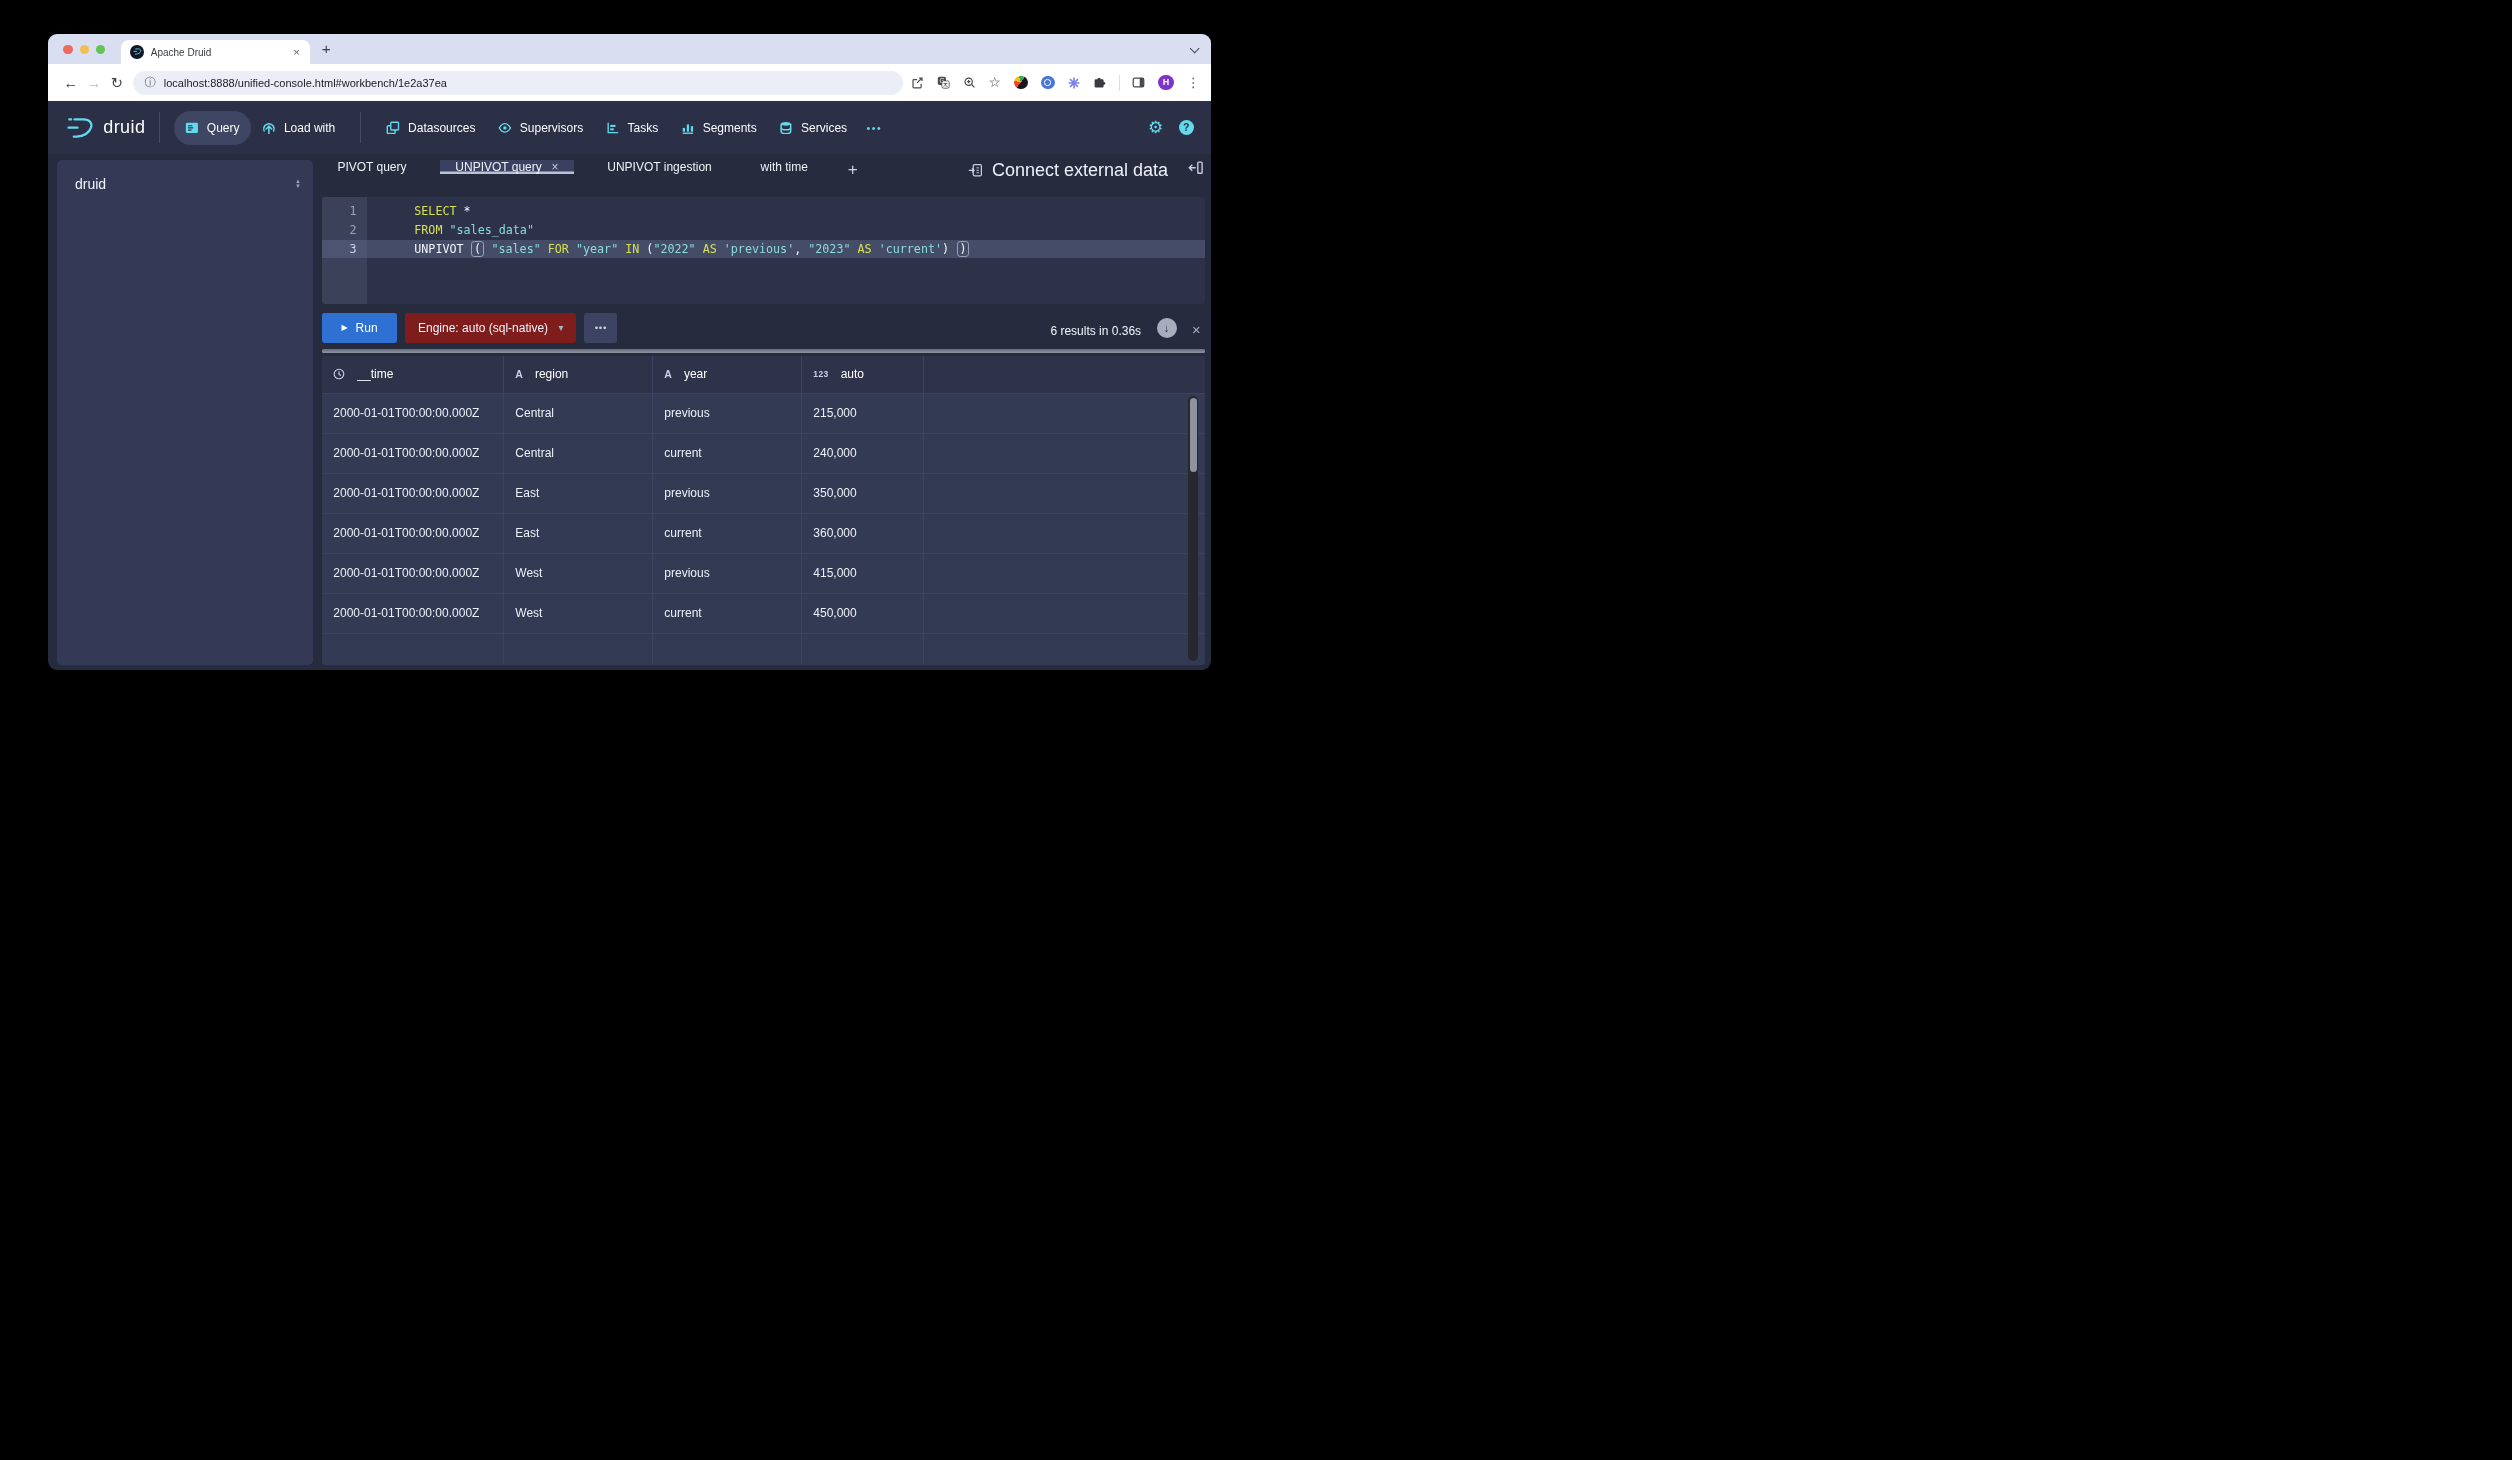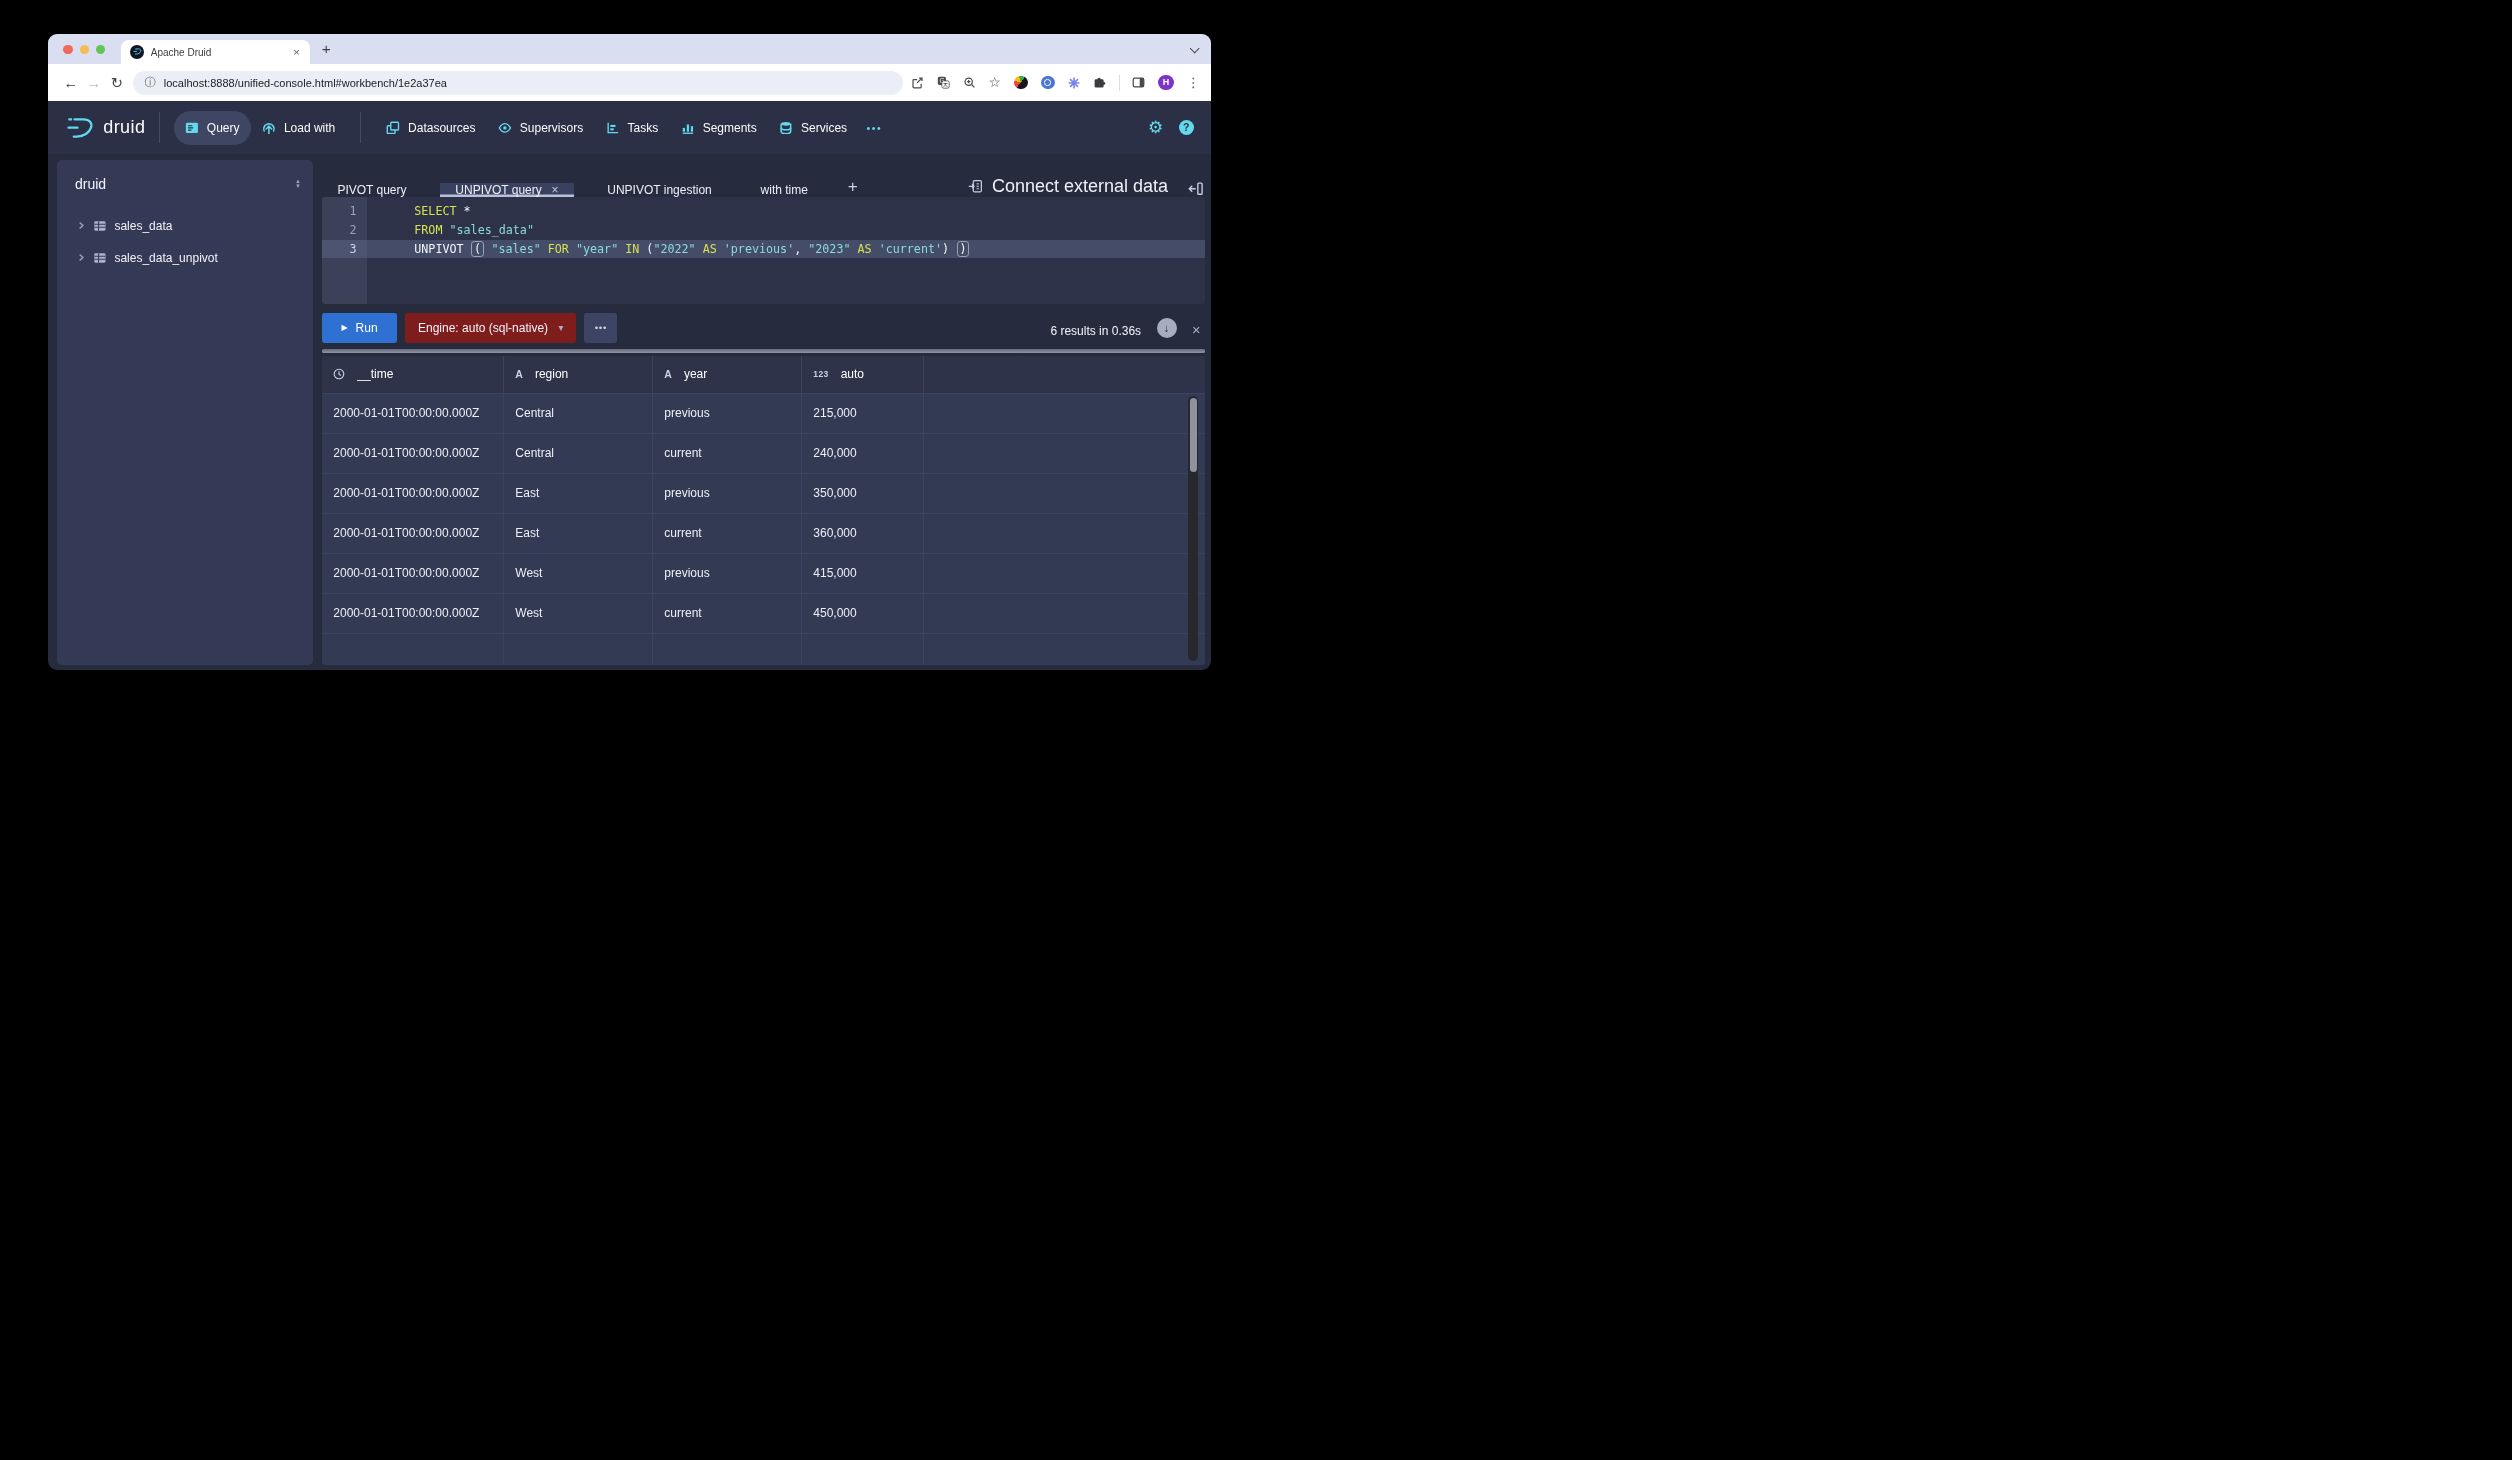--- a/index.html
+++ b/index.html
@@ -65,21 +65,21 @@
   .sb-head { display:flex; align-items:center; padding:4.9px 12px 4.9px 18px; }
   .sb-title { font-size:14px; }
   .sort-ic { margin-left:auto; display:flex; flex-direction:column; color:#9aa2ba; font-size:6px; line-height:4.9px; }
   .tree { margin-top:13px; }
   .tree-item { display:flex; align-items:center; gap:7.3px; height:32px; padding-left:20px; font-size:12px; }
   .tree-item svg { flex:none; }
 
   .main { flex:1; margin-left:9px; display:flex; flex-direction:column; min-width:0; }
 
   
-  .qtabs { height:37px; display:flex; align-items:flex-end; flex:none; color:#eef1f8; }
+  .qtabs { height:37px; display:flex; align-items:flex-start; flex:none; color:#eef1f8; }
   .qtab-list { display:flex; }
   .qtab { padding:0 15.4px; margin-right:18px; display:flex; align-items:center; gap:9.7px; font-size:12px; position:relative; }
   .qtab.active { background:#3a4160; box-shadow:inset 0 -2.4px 0 #b9c0d8; }
   .qtab-x { color:#c3c9db; font-size:12px; }
   .qtab-plus { display:flex; align-items:center; font-size:17px; color:#cdd3e4; margin-left:6.5px; }
   .connect { margin-left:auto; display:flex; align-items:center; gap:9px; font-size:18px; padding-right:19.4px; }
   .collapse { display:flex; align-items:center; padding-right:2.4px; }
 
   
   .editor { background:#2d3248; border-radius:2.4px; height:107px; flex:none; display:flex; flex-direction:column;
@@ -287,43 +287,20 @@
     <div class="appbody">
 
       <div class="sidebar">
         <div class="sb-head">
           <span class="sb-title">druid</span>
           <span class="sort-ic">
             <span>▲</span>
               <span>▼</span>
           </span>
         </div>
-        <div class="tree">
-  <div class="tree-item">
-    <svg width="9" height="9" viewBox="0 0 12 12" fill="none" stroke="#99a0b6" stroke-width="1.8" stroke-linecap="round">
-      <path d="M4 2.5L8 6l-4 3.5"></path>
-    </svg>
-    <svg width="13.8" height="13.8" viewBox="0 0 16 16">
-      <rect x="1.5" y="2.5" width="13" height="11" rx="1.5" fill="#aab2cd"></rect>
-      <path d="M1.5 6h13M1.5 9.5h13M6.5 2.5v11" stroke="#343a55" stroke-width="1.2"></path>
-    </svg>
-    <span>sales_data</span>
-  </div>
-
-  <div class="tree-item">
-    <svg width="9" height="9" viewBox="0 0 12 12" fill="none" stroke="#99a0b6" stroke-width="1.8" stroke-linecap="round">
-      <path d="M4 2.5L8 6l-4 3.5"></path>
-    </svg>
-    <svg width="13.8" height="13.8" viewBox="0 0 16 16">
-      <rect x="1.5" y="2.5" width="13" height="11" rx="1.5" fill="#aab2cd"></rect>
-      <path d="M1.5 6h13M1.5 9.5h13M6.5 2.5v11" stroke="#343a55" stroke-width="1.2"></path>
-    </svg>
-    <span>sales_data_unpivot</span>
-  </div>
-</div>
       </div>
 
       <div class="main">
 
         <div class="qtabs">
           <div class="qtab-list">
               <div class="qtab">
                 <span>PIVOT query</span>
               </div>
               <div class="qtab active">

